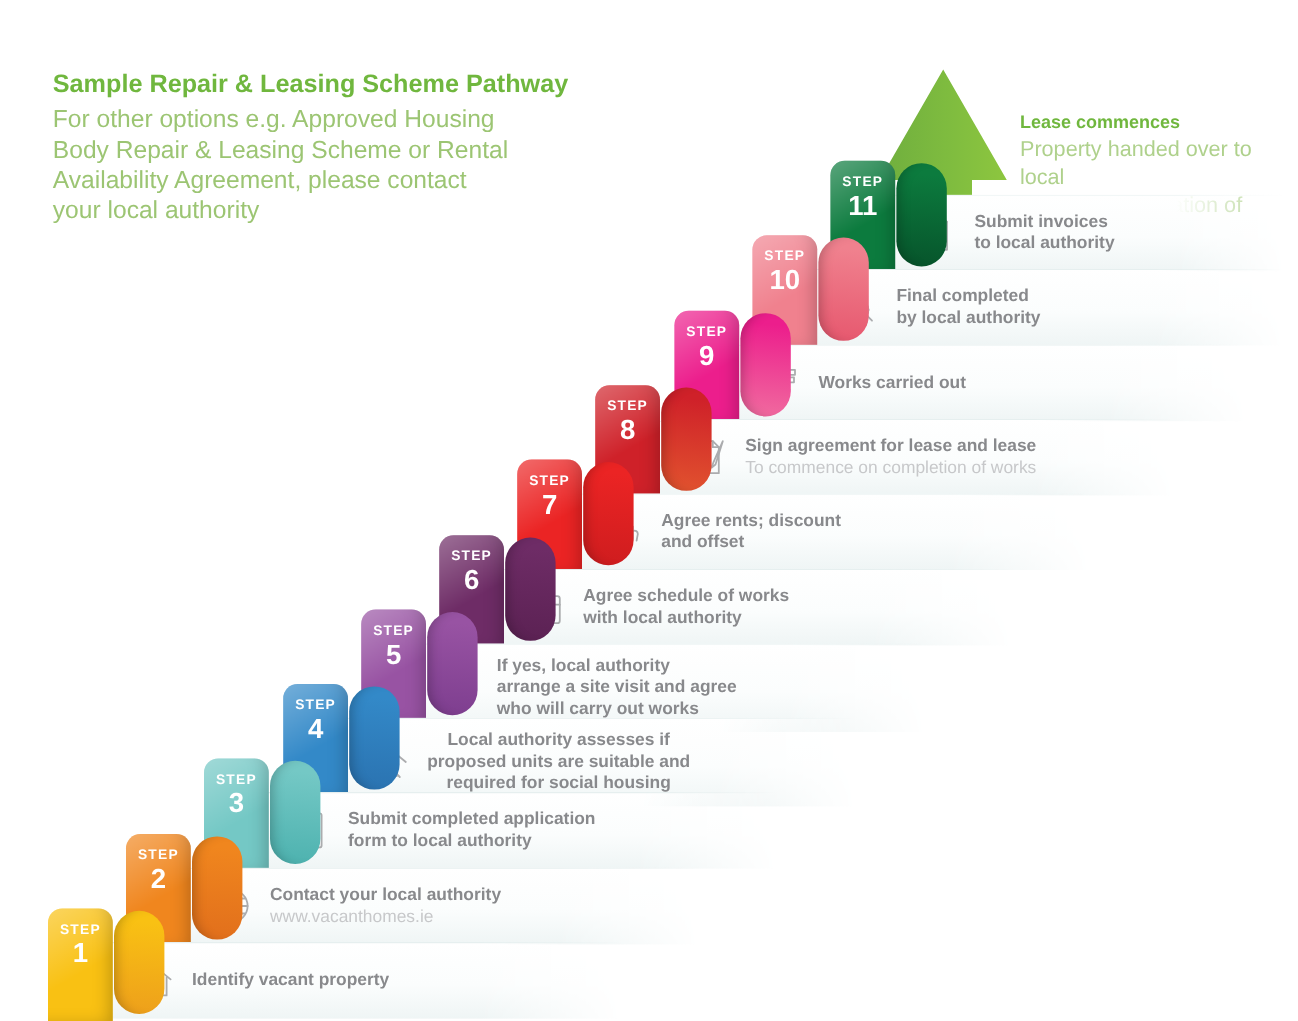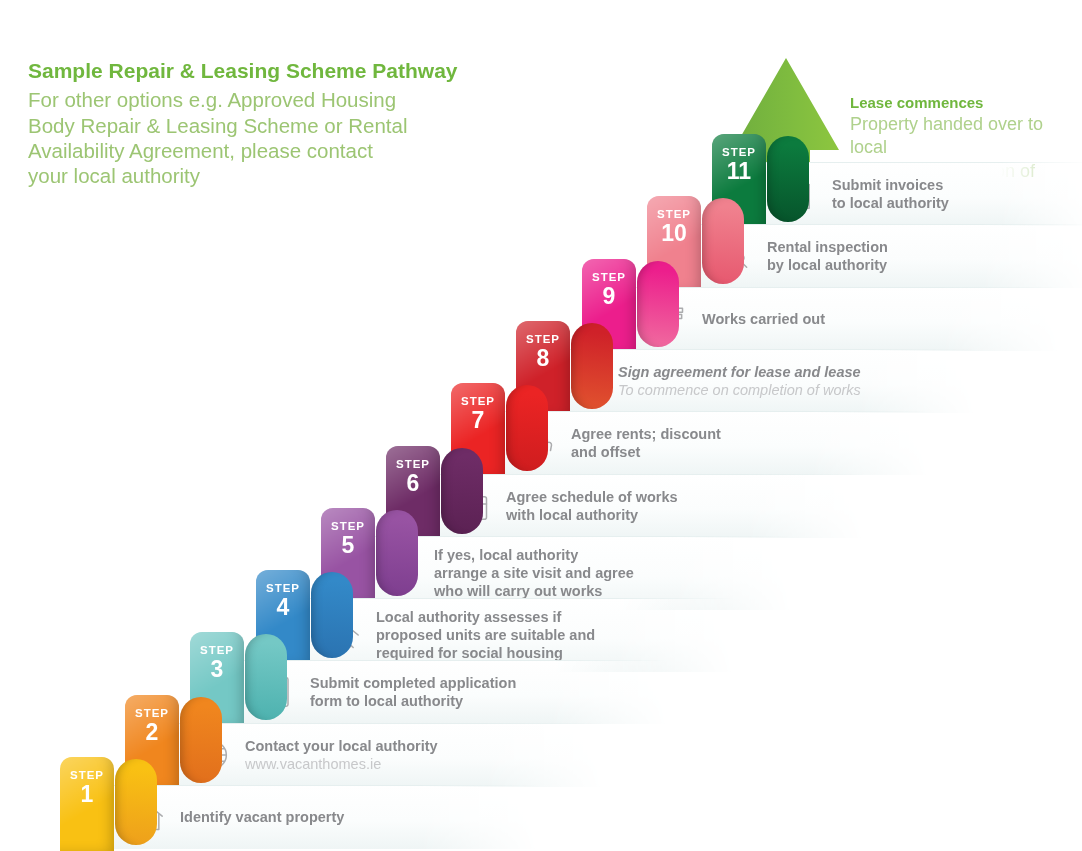--- a/index.html
+++ b/index.html
@@ -1,34 +1,34 @@
 <!DOCTYPE html>
 <html><head>
 <meta charset="utf-8">
 <style>
   html,body{margin:0;padding:0;background:#fff;}
   #canvas{position:relative;width:1082px;height:851px;background:#fff;overflow:hidden;
           font-family:"Liberation Sans",sans-serif;}
 
   
-  .header{position:absolute;left:28px;top:58px;width:430px;}
+  .header{position:absolute;left:44px;top:58px;width:430px;}
   .title{font-size:21px;font-weight:bold;color:#70B73E;line-height:1.25;}
   .subtitle{font-size:20.5px;color:#9CC573;line-height:1.24;white-space:pre-line;margin-top:3px;}
 
   
   .outcome{position:absolute;left:850px;top:94px;width:210px;}
   .outcome-title{font-size:15px;font-weight:bold;color:#70B73E;}
   .outcome-desc{font-size:18px;color:#AFD18C;line-height:1.3;white-space:pre-line;margin-top:2px;}
 
   
   .arrow-svg{position:absolute;left:731px;top:56px;}
 
   
   .step{position:absolute;inset:0;pointer-events:none;}
-  .step > *{pointer-events:auto;margin-left:20px;}
+  .step > *{pointer-events:auto;}
   .bar{position:absolute;height:64px;border-radius:8px;
        background:linear-gradient(180deg,#ffffff 0%,#fbfdfd 55%,#eff5f5 100%);
        box-shadow:inset 0 1px 0 #e6efef, 0 5px 8px -4px rgba(110,150,150,.55);
        -webkit-mask-image:linear-gradient(to right,#000 72%,transparent 99%);
        mask-image:linear-gradient(to right,#000 72%,transparent 99%);
        display:flex;align-items:center;}
   .icon{position:absolute;left:22px;top:50%;transform:translateY(-50%);width:40px;height:40px;}
   .icon svg{width:40px;height:40px;display:block;}
   .icon svg path,.icon svg rect,.icon svg circle,.icon svg ellipse,.icon svg polyline
       {stroke:#ABACAE;stroke-width:1.8;fill:none;stroke-linecap:round;stroke-linejoin:round;}
@@ -110,21 +110,21 @@
               <rect x="10" y="10" width="23" height="30" rx="2"></rect>
               <rect x="16.5" y="7" width="10" height="6" rx="1.5"></rect>
               <path d="M13.5 18.5 h3 M13.5 23.5 h3 M13.5 28.5 h3 M13.5 33.5 h3"></path>
               <circle cx="27" cy="26.5" r="7.5" class="wfill" style="fill:#fff"></circle>
               <circle cx="27" cy="26.5" r="7.5"></circle>
               <polyline points="23.8,26.5 26.3,29 31,24.2"></polyline>
               <path d="M32.5 32 L38 37.5"></path>
             </svg>
           </span>
         <div class="txt">
-            <div class="line">Rental inspection</div>
+            <div class="line">Final completed</div>
             <div class="line">by local authority</div>
           </div>
       </div>
       <div class="curl" style="left: 682px; top: 198px; background: linear-gradient(185deg, rgb(240, 129, 142) 12%, rgb(231, 90, 112) 95%);"></div>
       <div class="tab" style="left: 627px; top: 196px; background-color: rgb(240, 129, 142);">
         <span class="step-word">STEP</span>
         <span class="step-num">10</span>
       </div>
     </div>
       <div class="step">
@@ -142,21 +142,21 @@
             <div class="line">Works carried out</div>
           </div>
       </div>
       <div class="curl" style="left: 617px; top: 261px; background: linear-gradient(185deg, rgb(236, 30, 140) 12%, rgb(240, 103, 158) 95%);"></div>
       <div class="tab" style="left: 562px; top: 259px; background-color: rgb(236, 30, 140);">
         <span class="step-word">STEP</span>
         <span class="step-num">9</span>
       </div>
     </div>
       <div class="step">
-      <div class="bar" style="left: 524px; top: 349px; height: 64px; width: 436px; font-style: italic;">
+      <div class="bar" style="left: 547px; top: 349px; height: 64px; width: 436px;">
         <span class="icon">
             <svg viewBox="0 0 48 48">
               <path d="M10 8 H30 L36 14 V40 H10 Z"></path>
               <path d="M30 8 V14 H36"></path>
               <path d="M14 17.5 h12 M14 21.5 h12 M14 25.5 h9"></path>
               <path d="M40 8 L30.5 29.5 l-1.8 5 4 -3.2 Z"></path>
               <path d="M13.5 34 c2 -3.5 3.5 -.5 5.5 -2.5 1.2 -1.2 2.2 -.8 3.2 -.3"></path>
             </svg>
           </span>
         <div class="txt">
@@ -251,21 +251,21 @@
             <div class="line">who will carry out works</div>
           </div>
       </div>
       <div class="curl" style="left: 356px; top: 510px; background: linear-gradient(185deg, rgb(152, 83, 163) 12%, rgb(127, 63, 144) 95%);"></div>
       <div class="tab" style="left: 301px; top: 508px; background-color: rgb(152, 83, 163);">
         <span class="step-word">STEP</span>
         <span class="step-num">5</span>
       </div>
     </div>
       <div class="step">
-      <div class="bar" style="left: 282px; top: 598px; height: 74px; width: 436px;">
+      <div class="bar" style="left: 282px; top: 598px; height: 74px; width: 436px; text-align: center;">
         <span class="icon">
             <svg viewBox="0 0 48 48">
               <path d="M7 24 L24 10 L41 24"></path>
               <path d="M11 21.5 V38 H32"></path>
               <circle cx="23" cy="27" r="7.5" class="wfill" style="fill:#fff"></circle>
               <circle cx="23" cy="27" r="7.5"></circle>
               <path d="M28.5 32.5 L35 39"></path>
             </svg>
           </span>
         <div class="txt">

